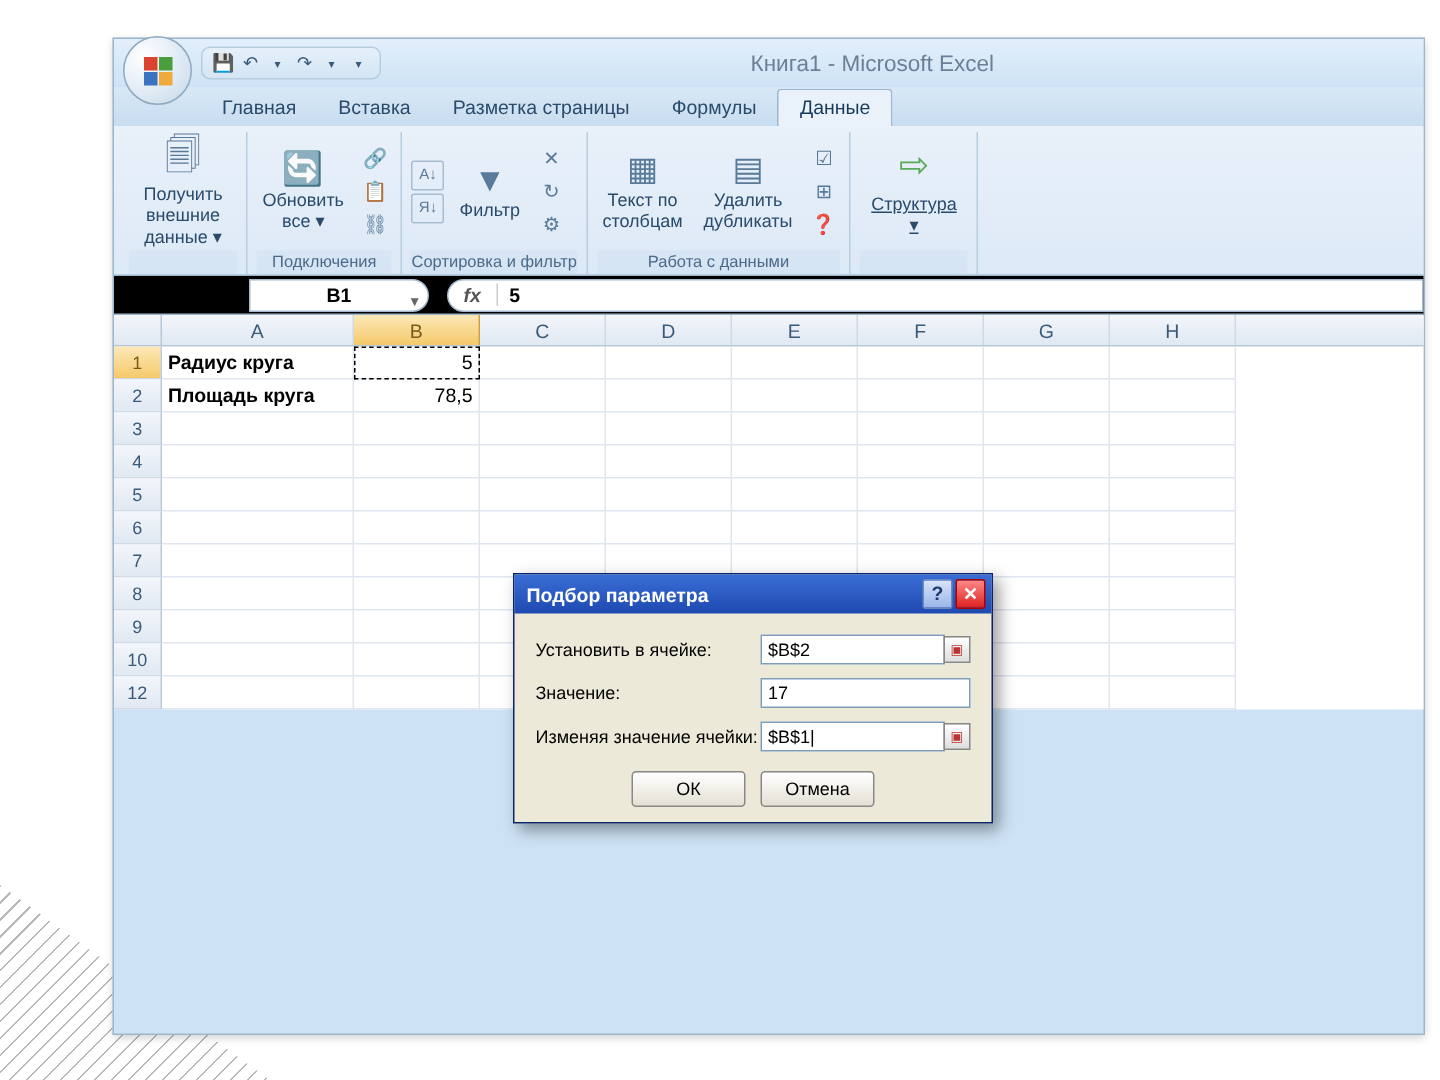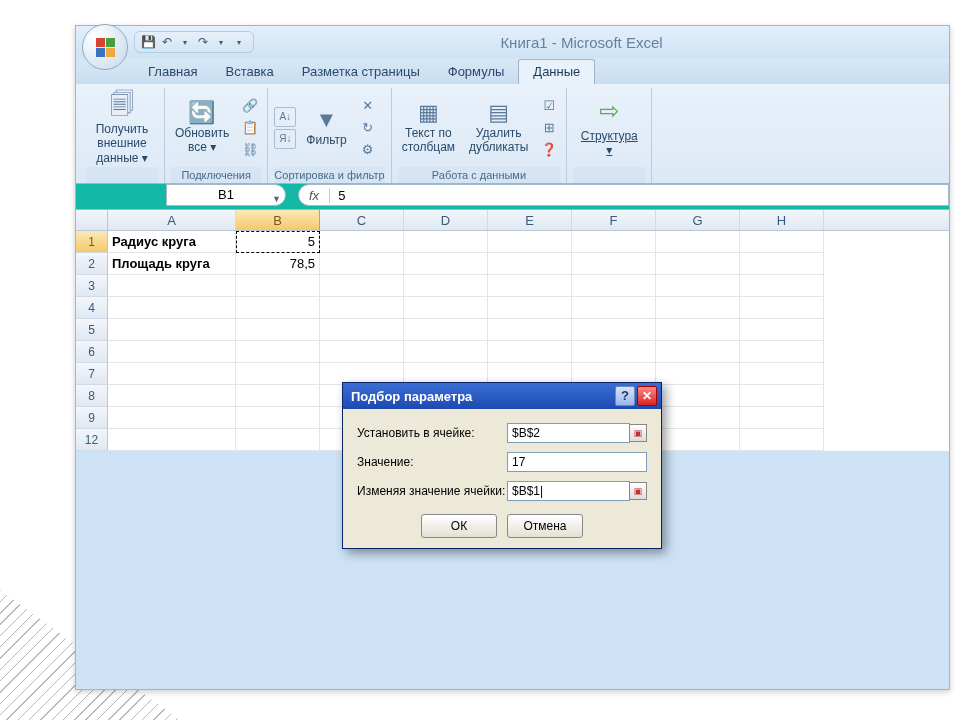--- a/index.html
+++ b/index.html
@@ -19,21 +19,21 @@
 .ribbon{height:100px;background:linear-gradient(#e9f1fa,#dce9f6);border-bottom:1px solid #9db6c9;display:flex;padding:4px 4px 0;gap:0;}
 .group{display:flex;flex-direction:column;border-right:1px solid #b8cde0;padding:0 6px;}
 .group-content{flex:1;display:flex;align-items:center;gap:6px;}
 .group-label{text-align:center;font-size:11px;color:#4a6a8a;padding:2px 0;background:rgba(200,220,240,.3);}
 .big-btn{display:flex;flex-direction:column;align-items:center;justify-content:center;width:72px;height:72px;font-size:12px;color:#2a4a6a;text-align:center;line-height:1.2;}
 .big-btn .ico{font-size:24px;margin-bottom:3px;color:#5a7a9a;}
 .med-btn{display:flex;flex-direction:column;align-items:center;font-size:12px;color:#2a4a6a;text-align:center;line-height:1.15;padding:2px 4px;}
 .med-btn .ico{font-size:22px;margin-bottom:2px;color:#5a7a9a;}
 .small-stack{display:flex;flex-direction:column;gap:2px;}
 .sm{width:22px;height:20px;display:flex;align-items:center;justify-content:center;font-size:13px;color:#5a7a9a;}
-.formula-bar{height:26px;background:#14b8a6;border-bottom:1px solid #9db6c9;display:flex;}
+.formula-bar{height:26px;background:#000000;border-bottom:1px solid #9db6c9;display:flex;align-items:center;font-weight:bold;}
 .name-box{width:120px;height:22px;background:#fff;border:1px solid #a5b9cc;margin-left:90px;text-align:center;line-height:20px;font-size:13px;position:relative;border-radius:0 12px 12px 0;}
 .name-box .dd{position:absolute;right:4px;top:4px;color:#666;font-size:9px;}
 .fx-wrap{margin-left:12px;display:flex;align-items:center;height:22px;background:#fff;border:1px solid #a5b9cc;flex:1;border-radius:12px 0 0 12px;}
 .fx{font-style:italic;color:#555;padding:0 10px;font-size:13px;border-right:1px solid #ccc;}
 .fval{padding:0 8px;font-size:13px;}
 .grid-area{position:relative;background:#fff;}
 .col-headers{display:flex;height:21px;background:linear-gradient(#f3f6fb,#e0e8f2);border-bottom:1px solid #b8c8d8;}
 .corner{width:32px;border-right:1px solid #b8c8d8;background:linear-gradient(#f3f6fb,#e0e8f2);}
 .col-h{border-right:1px solid #cfdae6;text-align:center;line-height:21px;font-size:13px;color:#3a5a7a;}
 .col-h.active{background:linear-gradient(#fce8b8,#f5c96a);color:#7a5a1a;border-right:1px solid #d4a030;}
@@ -284,20 +284,31 @@
           <div class="cell" style="width: 128px;"></div>
           <div class="cell" style="width: 84px;"></div>
           <div class="cell" style="width: 84px;"></div>
           <div class="cell" style="width: 84px;"></div>
           <div class="cell" style="width: 84px;"></div>
           <div class="cell" style="width: 84px;"></div>
           <div class="cell" style="width: 84px;"></div>
           <div class="cell" style="width: 84px;"></div>
         </div>
         <div class="row">
+          <div class="row-h">10</div>
+          <div class="cell" style="width: 128px;"></div>
+          <div class="cell" style="width: 84px;"></div>
+          <div class="cell" style="width: 84px;"></div>
+          <div class="cell" style="width: 84px;"></div>
+          <div class="cell" style="width: 84px;"></div>
+          <div class="cell" style="width: 84px;"></div>
+          <div class="cell" style="width: 84px;"></div>
+          <div class="cell" style="width: 84px;"></div>
+        </div>
+        <div class="row">
           <div class="row-h">12</div>
           <div class="cell" style="width: 128px;"></div>
           <div class="cell" style="width: 84px;"></div>
           <div class="cell" style="width: 84px;"></div>
           <div class="cell" style="width: 84px;"></div>
           <div class="cell" style="width: 84px;"></div>
           <div class="cell" style="width: 84px;"></div>
           <div class="cell" style="width: 84px;"></div>
           <div class="cell" style="width: 84px;"></div>
         </div>

